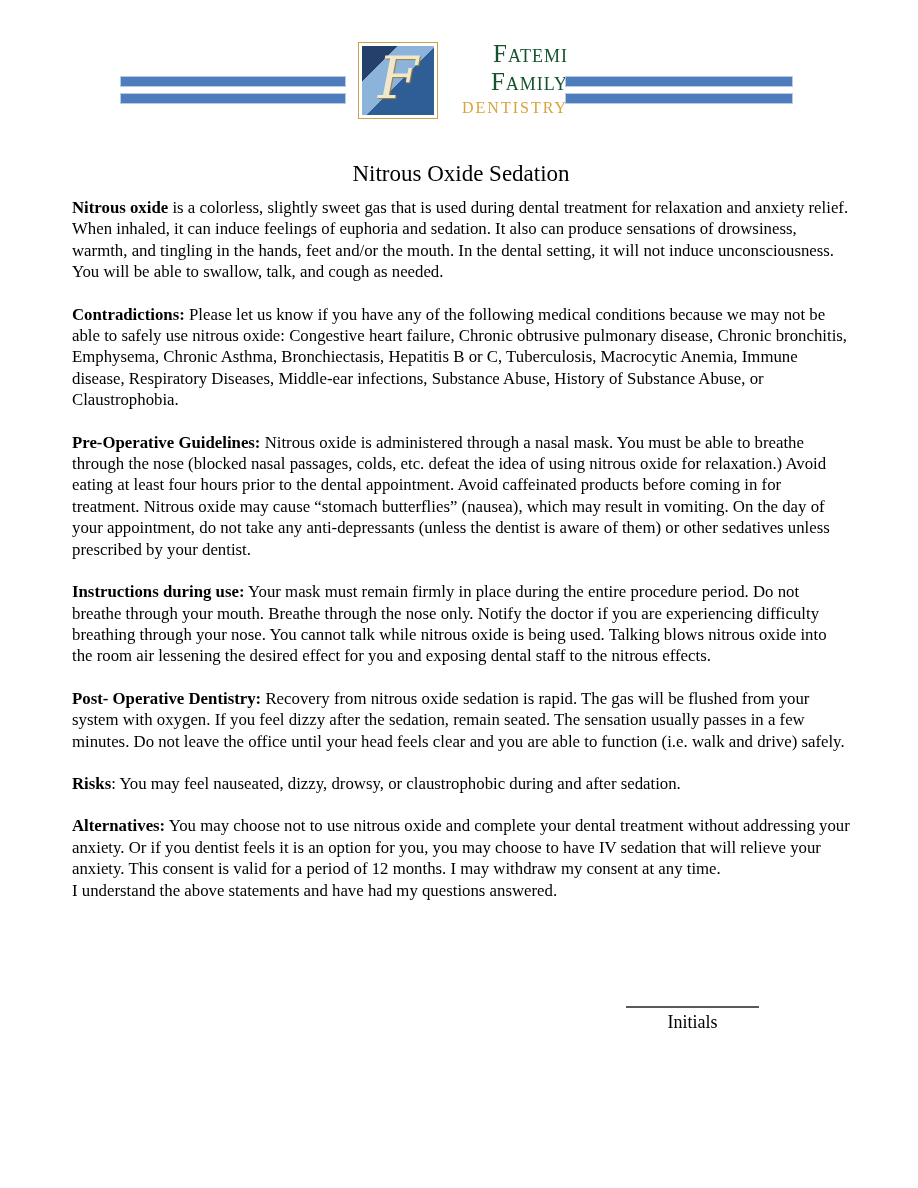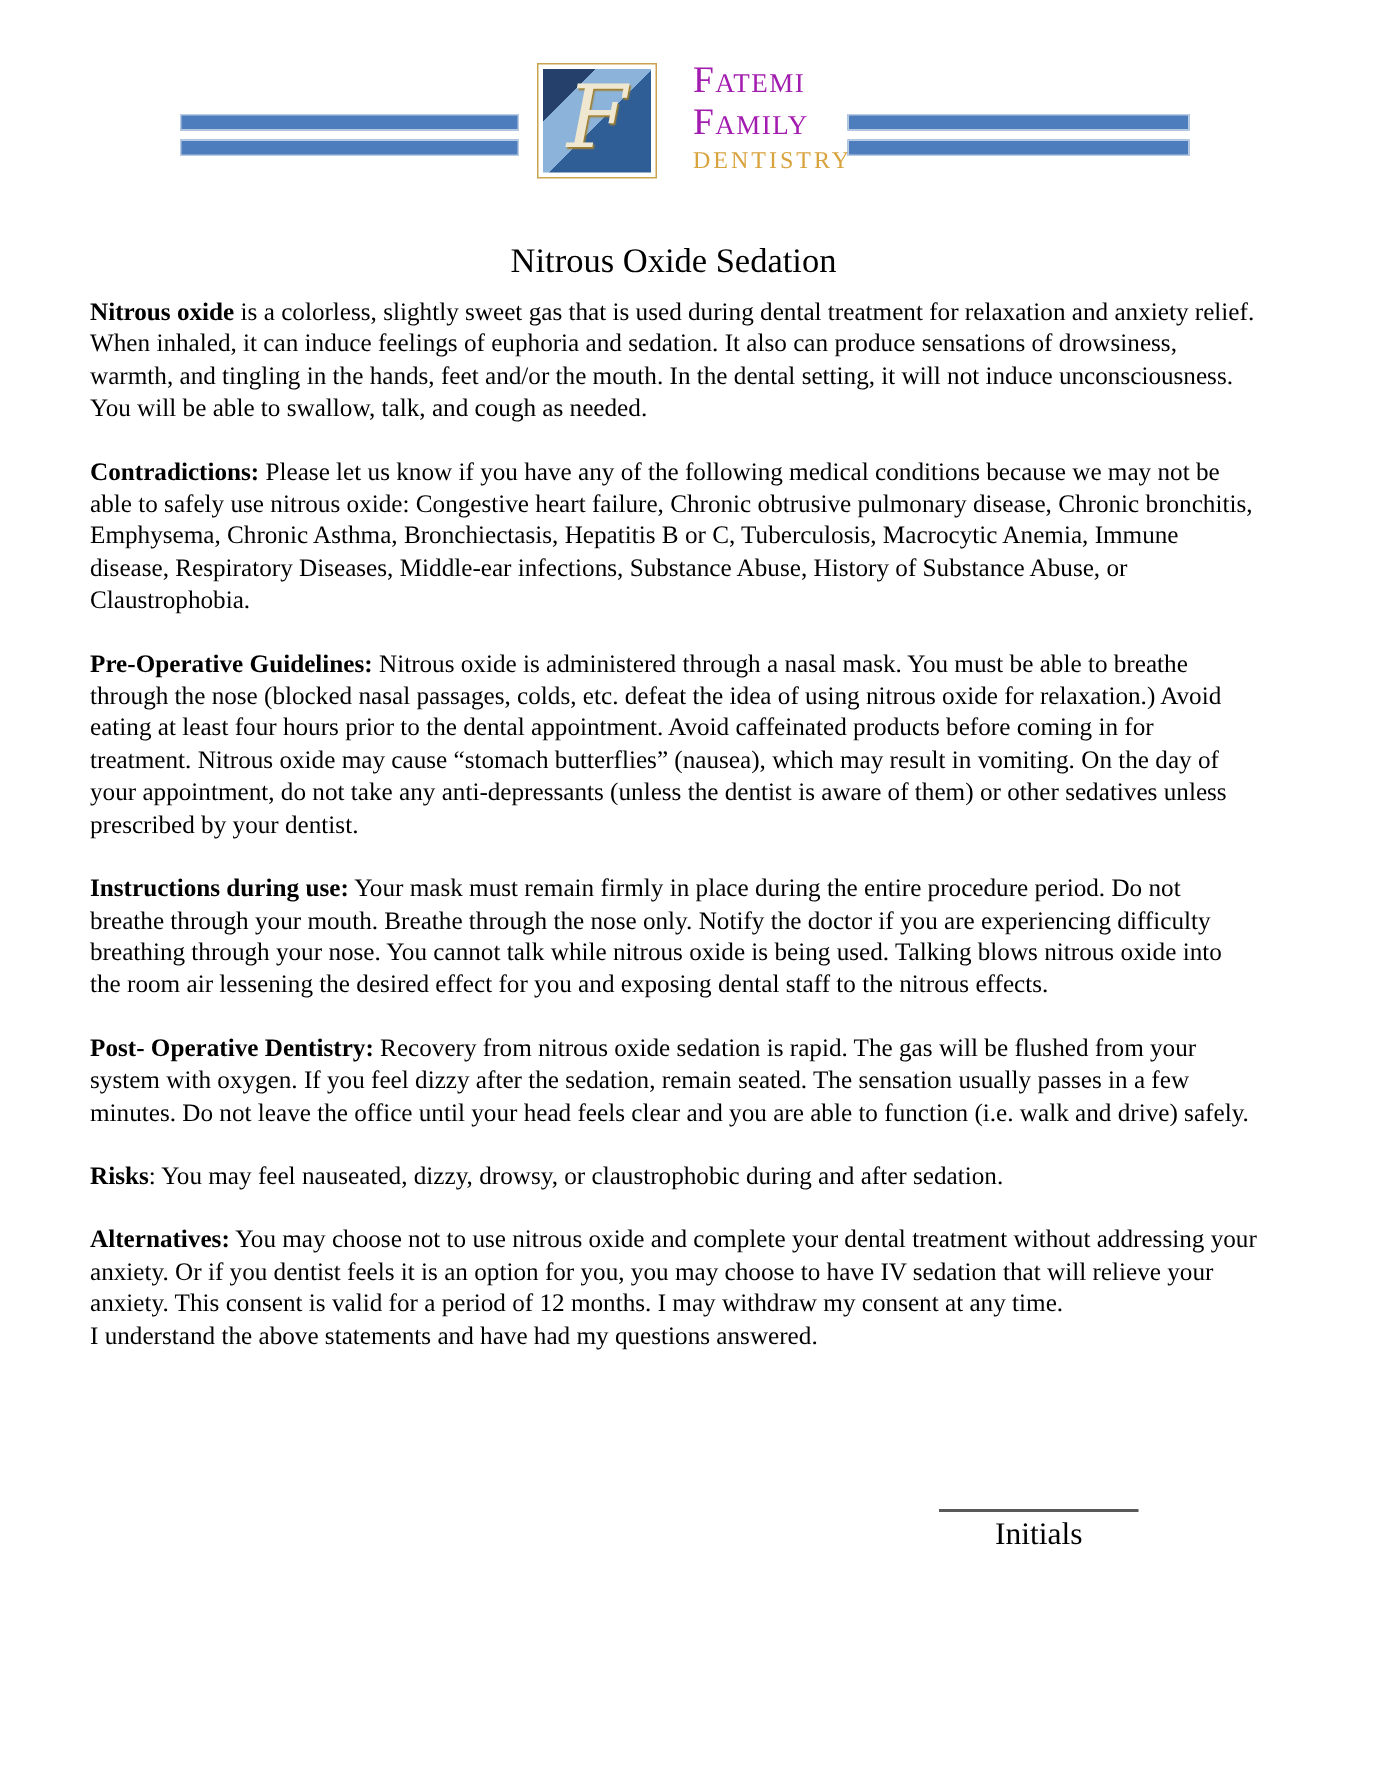--- a/index.html
+++ b/index.html
@@ -49,49 +49,50 @@
     color:#efe7cf;
     text-shadow:1px 1px 1px #a07f2c;
     transform:translateY(-3px);
   }
 
   .brand { position:absolute; left:462px; top:40px; }
   .brand-line {
     font-variant:small-caps;
     font-size:25px; line-height:28px;
     letter-spacing:1px;
-    color:#a21caf;
+    color:#14532d;
+    text-align:right;
   }
   .brand-dentistry {
     font-size:16px; line-height:24px;
     letter-spacing:2px;
     text-transform:uppercase;
     color:#d8a33c;
   }
 
   
-  main { position:absolute; top:160px; left:60px; width:778px; }
+  main { position:absolute; top:160px; left:72px; width:778px; }
   .title {
     font-size:23px; font-weight:normal;
     line-height:28px;
     text-align:center;
     margin:0 0 9px 0;
   }
   .para {
     font-size:16.8px;
     line-height:21.4px;
     margin:0 0 21px 0;
   }
   .para b { font-weight:bold;margin-top:23px; }
   .block-line { display:block; }
 
   
   .signature { position:absolute; top:1006px; left:626px; width:133px; text-align:center; }
   .sig-line { border-top:2px solid #595959; height:0; }
-  .sig-label { font-size:21px; line-height:22px; margin-top:3px; }
+  .sig-label { font-size:18px; line-height:22px; margin-top:3px; }
 </style>
 </head>
 <body>
 
 <div class="page">
 
   <header>
     <div class="bars bars-left">
       <div class="bar"></div>
       <div class="bar"></div>

